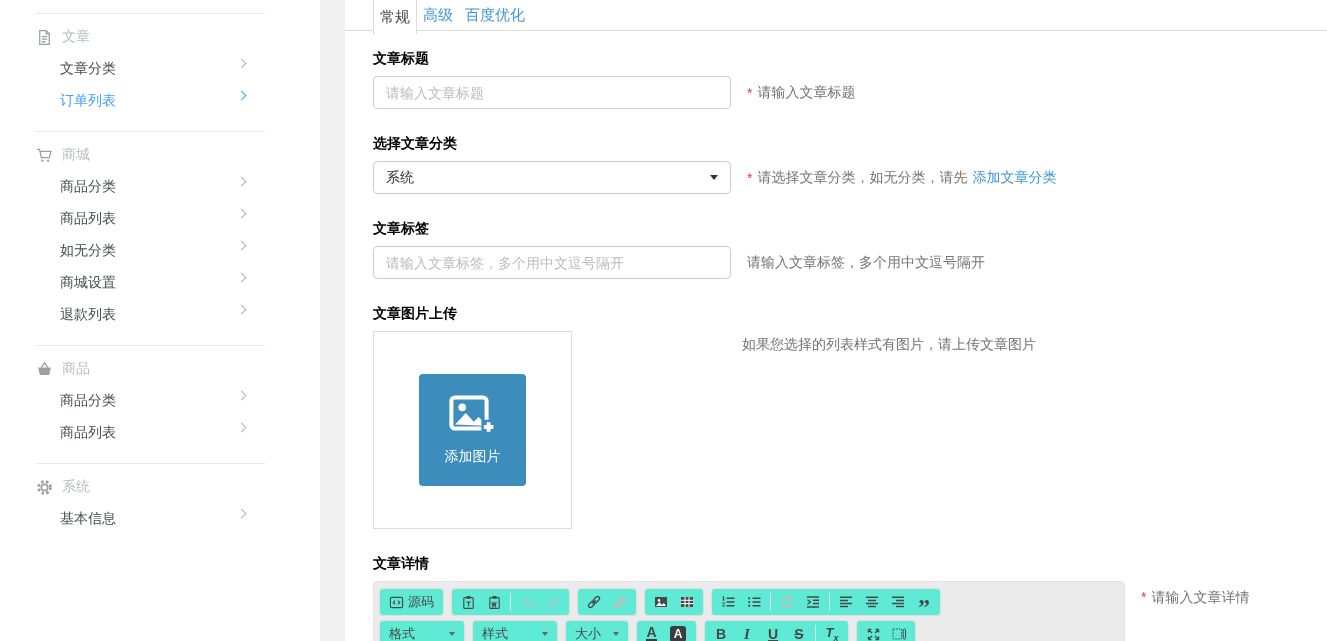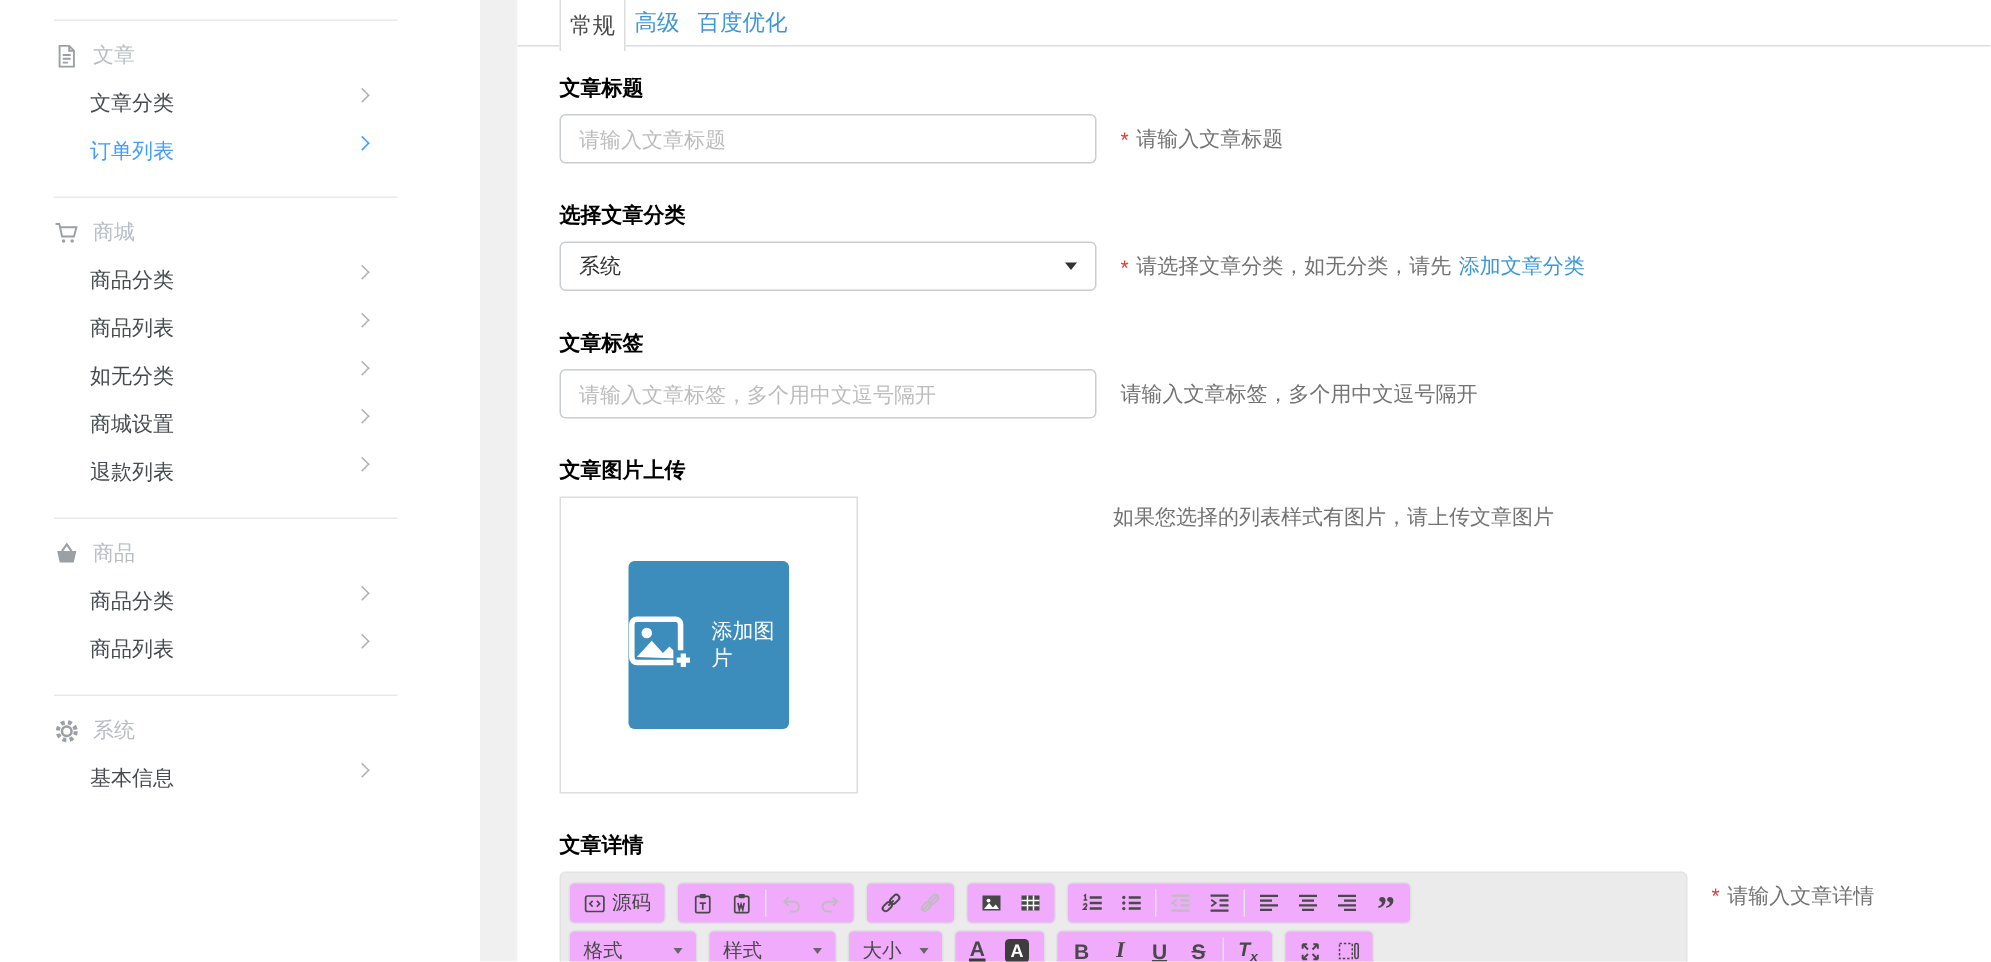--- a/index.html
+++ b/index.html
@@ -46,27 +46,27 @@
     border-top:5px solid #333; }
   .hint { margin-left:16px; font-size:14px; color:#737373; display:flex; align-items:center; }
   .f-row.top .hint { align-items:flex-start; }
   .star { color:#e23c3c; margin-right:5px; font-size:14px; }
   .hlink { color:#3c96d8; cursor:pointer; margin-left:5px; text-decoration:none; }
 
   
   .upbox { width:199px; height:198px; border:1px solid #ddd; background:#fff;
     display:flex; align-items:center; justify-content:center; cursor:pointer; }
   .upbtn { width:107px; height:112px; background:#3c8dbc; border-radius:4px; color:#fff;
-    display:flex; flex-direction:row; align-items:center; justify-content:center; gap:11px; font-size:14px; }
+    display:flex; flex-direction:column; align-items:center; justify-content:center; gap:11px; font-size:14px; }
   .hint-img { padding-top:5px; margin-left:170px; }
 
   
   .editor { width:752px; background:#ebebeb; border:1px solid #e2e2e2; border-radius:4px; padding:4px 5px 0 5px; }
   .tb-row { display:flex; align-items:center; height:32px; }
-  .tgroup { background:#f0abfc; border:1px solid #dfdfdf; border-radius:4px; height:28px; display:flex;
+  .tgroup { background:#5eead4; border:1px solid #dfdfdf; border-radius:4px; height:28px; display:flex;
     align-items:center; padding:0 3px; margin-right:7px; }
   .tbtn { min-width:26px; height:24px; display:flex; align-items:center; justify-content:center;
     color:#484848; cursor:pointer; border-radius:3px; }
   .tbtn svg { display:block; }
   .tbtn.disabled { color:#bdbdbd; cursor:default; }
   .tsep { width:1px; height:18px; background:#e4e4e4; margin:0 3px; }
   .tbtn-label { font-size:13px; color:#484848; margin-left:4px; }
   .dgroup { width:86px; justify-content:space-between; padding:0 9px; }
   .dgroup.small { width:64px; }
   .dgroup .dlabel { font-size:13px; color:#484848; }

